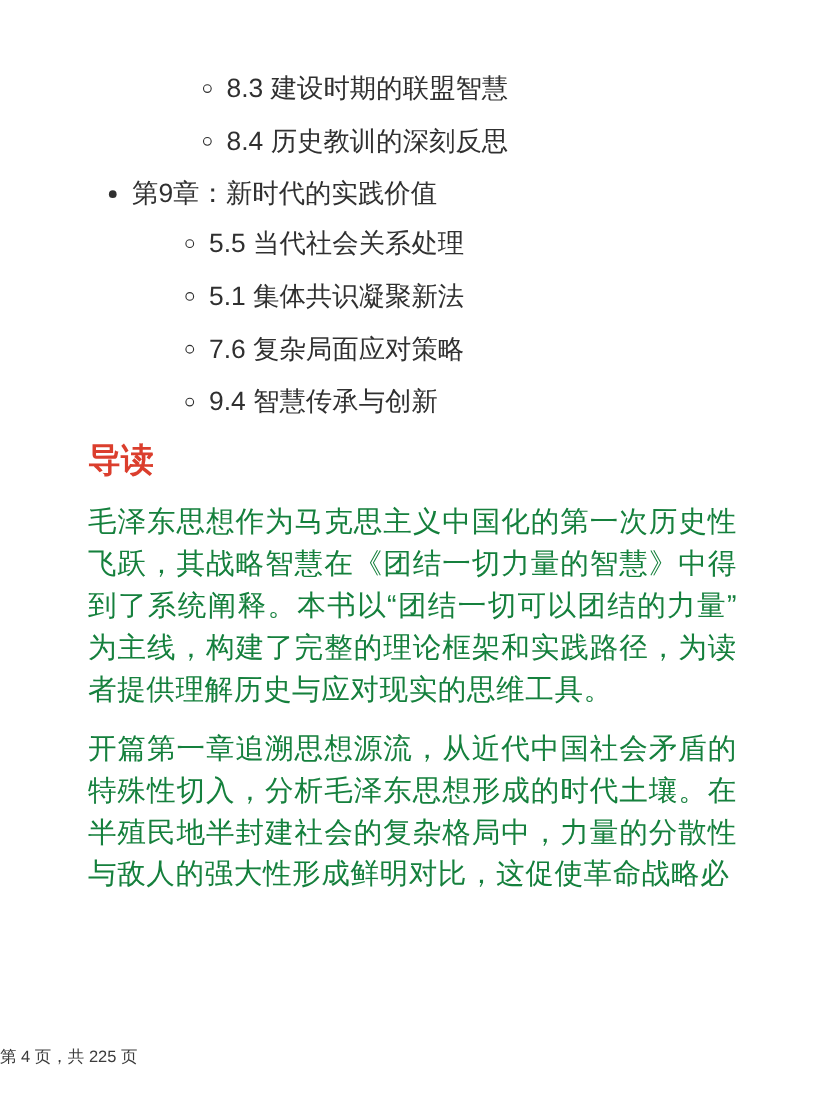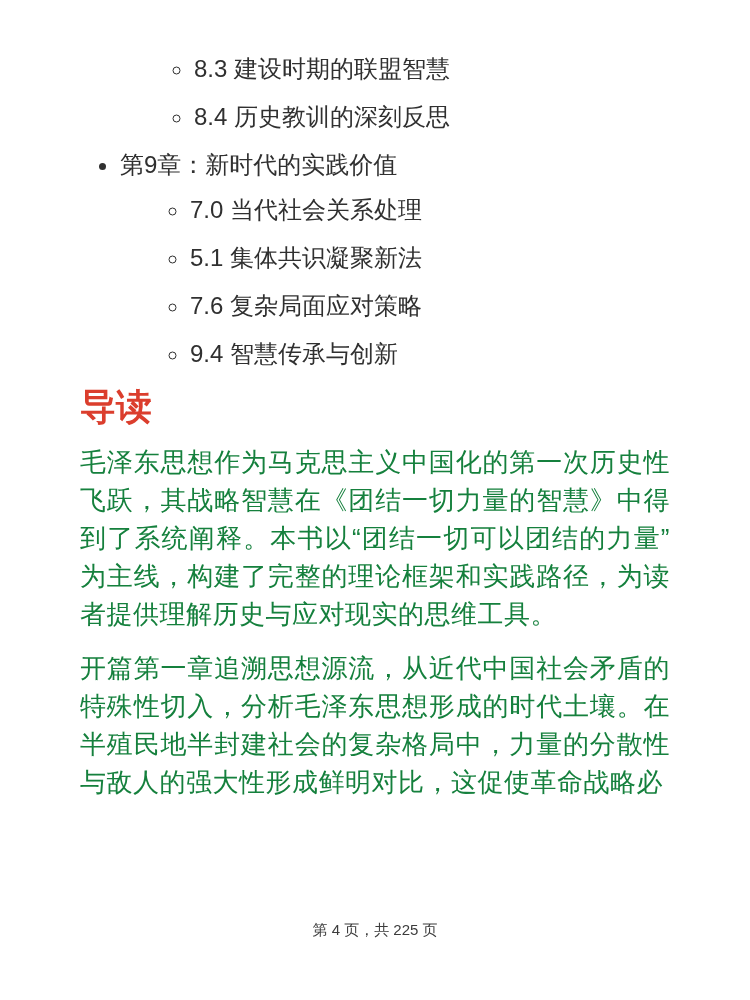--- a/index.html
+++ b/index.html
@@ -23,77 +23,76 @@
   
   ul.toc-root {
     list-style: disc;
     margin: 0;
     padding: 0 0 0 40px;
     font-size: 24px;
     line-height: 30px;
     color: #303030;
   }
   ul.toc-root > li { margin: 0 0 18px 0; }
-  ul.toc-root > li.continued { list-style: none; margin: 4px; }
+  ul.toc-root > li.continued { list-style: none; margin: 16px; }
   ul.toc-sub {
     list-style: circle;
     margin: 0;
     padding: 0 0 0 70px;
     font-size: 24px;
     line-height: 30px;
   }
   ul.toc-sub > li { margin: 0 0 18px 0; }
   li.chapter { margin-top: 6px !important; }
   li.chapter > ul.toc-sub { margin-top: 15px; }
   
   h2.section-heading {
     margin: 8px 0 0 0;
-    font-size: 36px;
+    font-size: 30px;
     line-height: 40px;
     font-weight: bold;
     color: #db3e2d;
   }
   
   p.body-paragraph {
     margin: 16px 0 0 0;
     font-size: 26px;
     line-height: 38px;
     color: #15803d;
     text-align: justify;
     letter-spacing: 0.5px;
   }
   p.body-paragraph + p.body-paragraph { }
   
   .page-footer {
     position: absolute;
     left: 0;
-    top: 920px;
+    top: 951px;
     width: 750px;
-    text-align: center;
     font-size: 15px;
     line-height: 20px;
     color: #3c3c3c;
   }
 </style>
 </head>
 <body>
 
 <main class="page">
 
   <ul class="toc-root">
     <li class="continued">
       <ul class="toc-sub">
         <li>8.3 建设时期的联盟智慧</li>
         <li>8.4 历史教训的深刻反思</li>
       </ul>
     </li>
     <li class="chapter">
       <span>第9章：新时代的实践价值</span>
       <ul class="toc-sub">
-        <li>7.0 当代社会关系处理</li>
+        <li>5.5 当代社会关系处理</li>
         <li>5.1 集体共识凝聚新法</li>
         <li>7.6 复杂局面应对策略</li>
         <li>9.4 智慧传承与创新</li>
       </ul>
     </li>
   </ul>
 
   <h2 class="section-heading">导读</h2>
 
   <p class="body-paragraph">毛泽东思想作为马克思主义中国化的第一次历史性飞跃，其战略智慧在《团结一切力量的智慧》中得到了系统阐释。本书以“团结一切可以团结的力量”为主线，构建了完整的理论框架和实践路径，为读者提供理解历史与应对现实的思维工具。</p>

